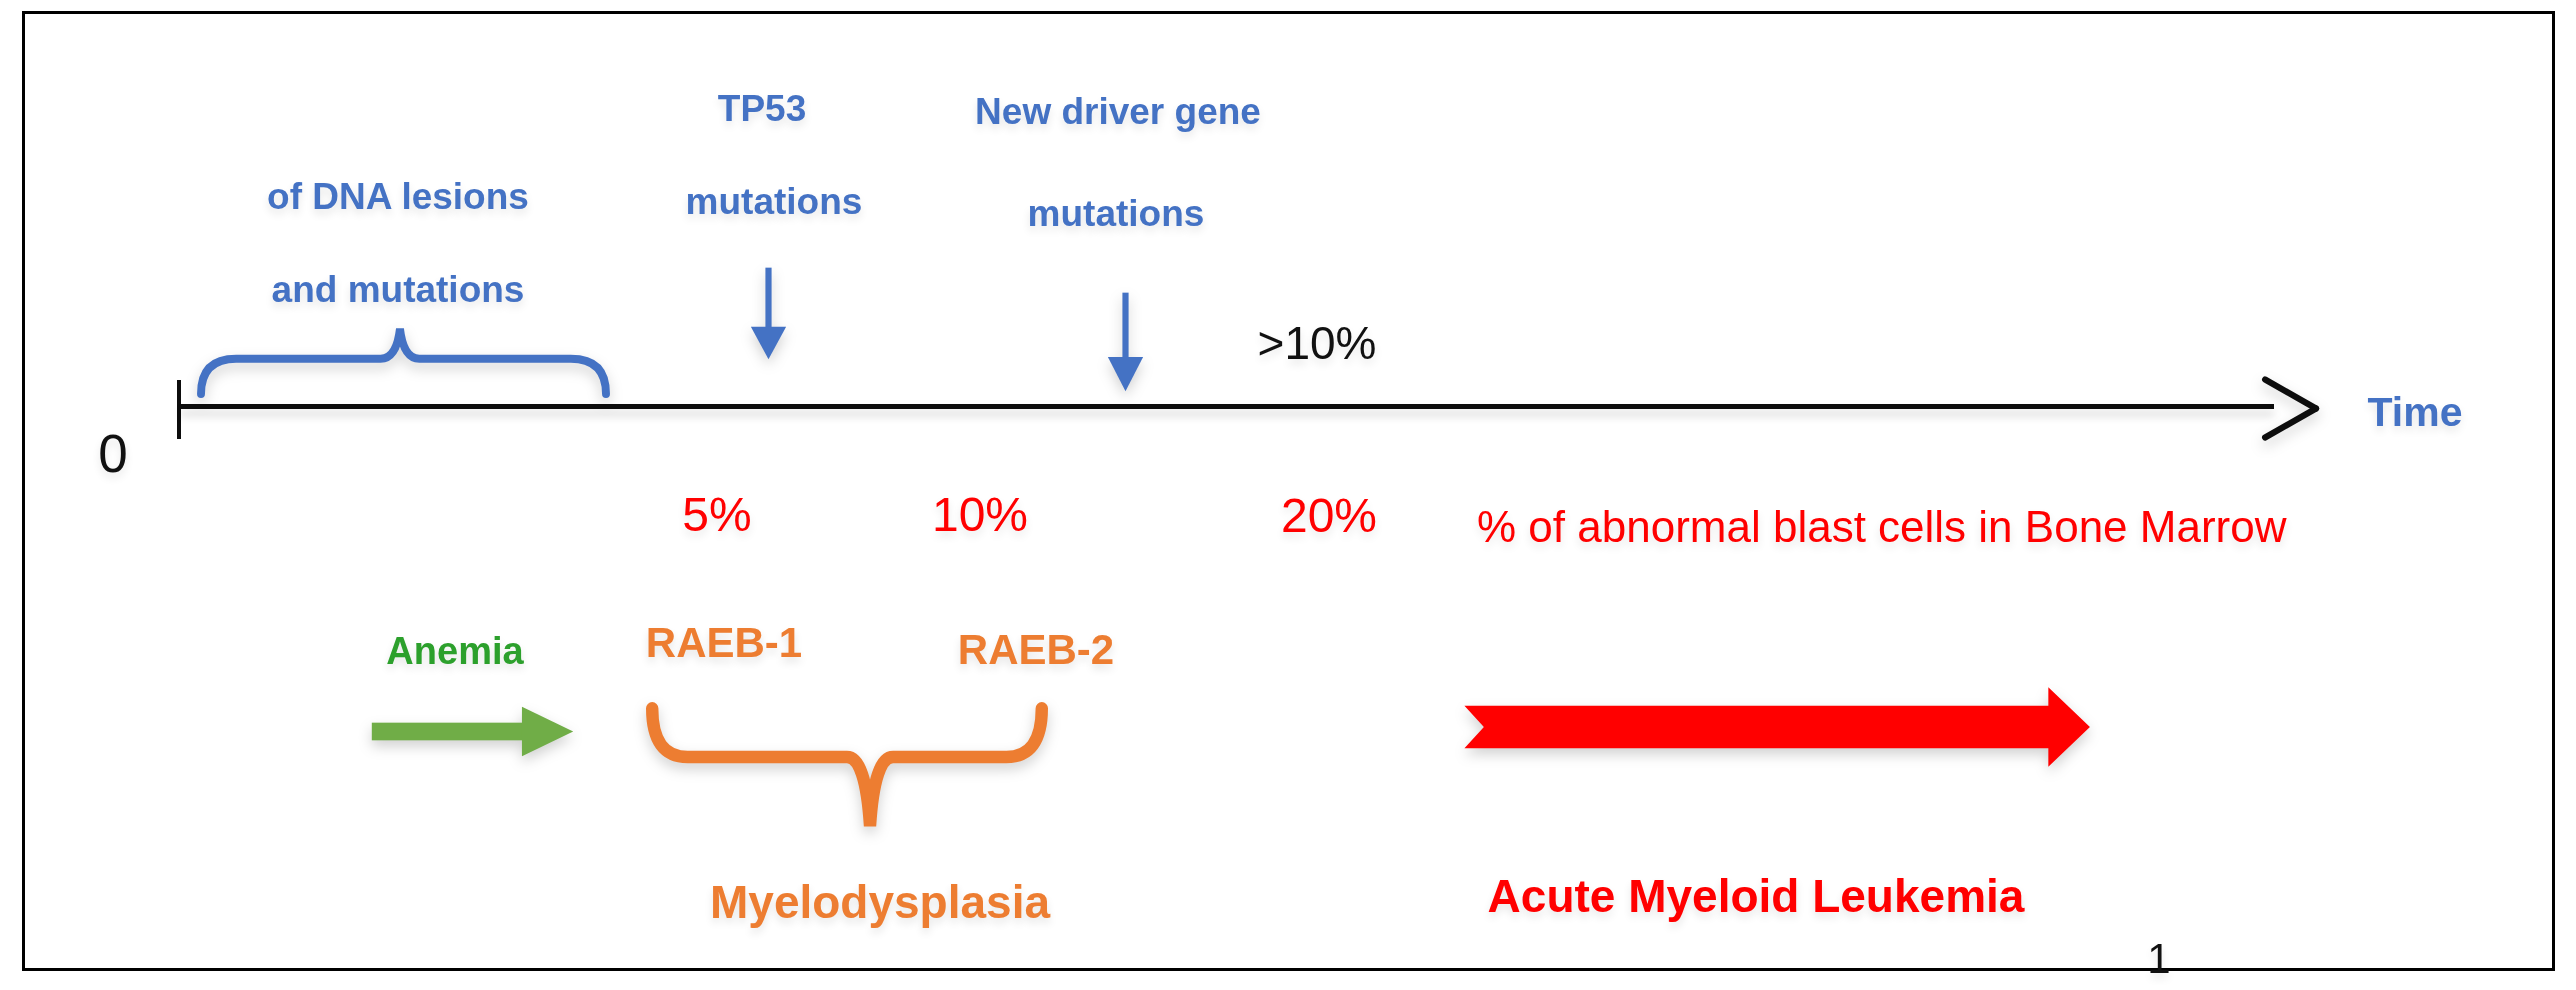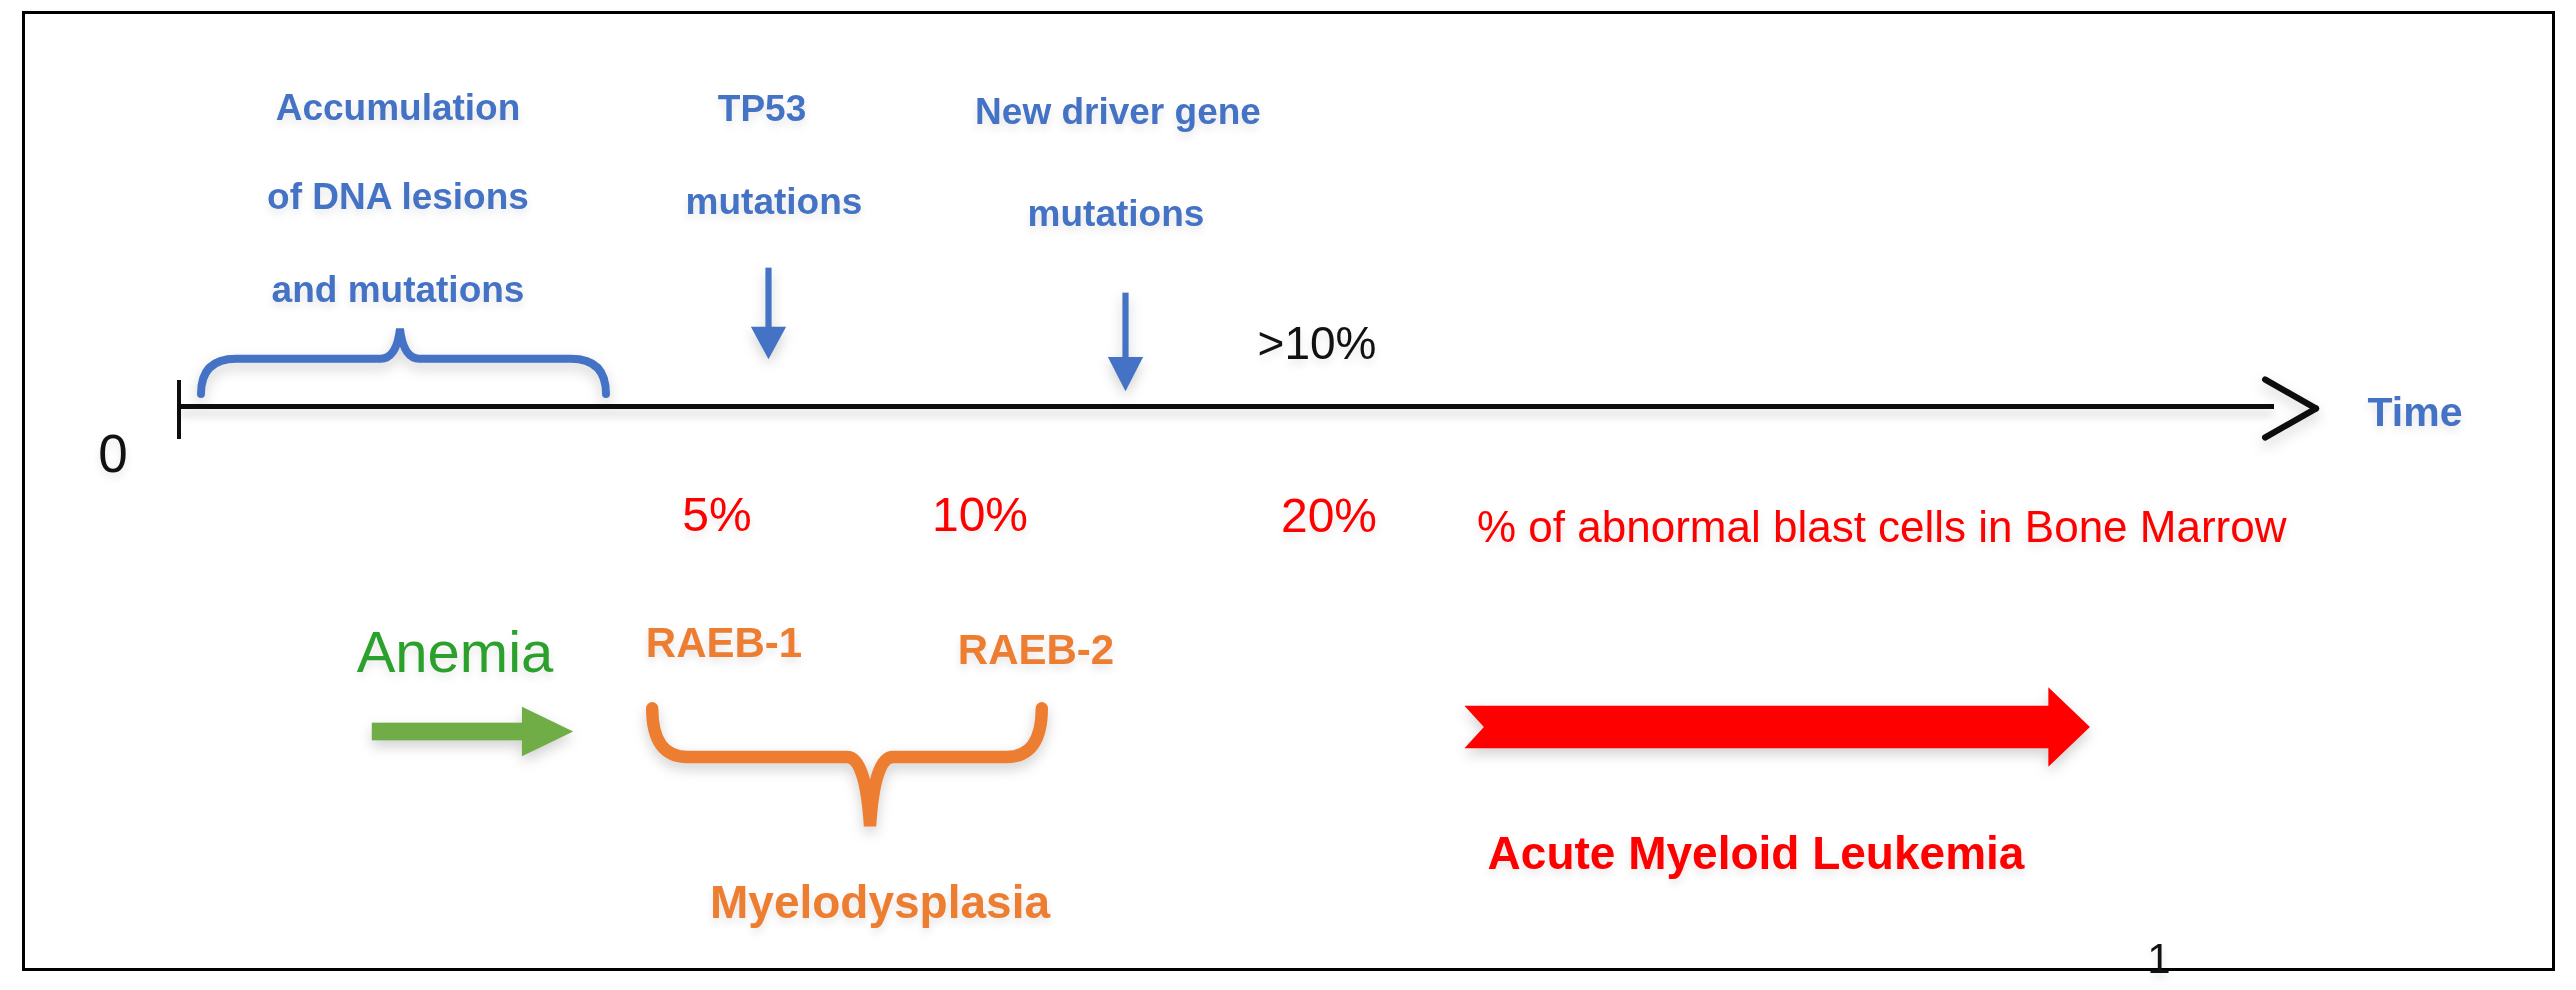--- a/index.html
+++ b/index.html
@@ -19,45 +19,44 @@
     white-space:nowrap;
     transform:translate(-50%,-50%);
     text-shadow:0 5.3px 8px rgba(0,0,0,0.10);
   }
   .lbl.left{transform:translate(0,-50%);}
   .blue{color:var(--color-blue,#4472C4);font-weight:bold;font-size:37px;}
   .black-big{color:#111111;font-weight:normal;font-size:46px;}
   .black-bold{color:#111111;font-weight:bold;font-size:42px;}
   .red-num{color:var(--color-red,#FF0000);font-weight:normal;font-size:48px;}
   .red-bold{color:var(--color-red,#FF0000);font-weight:normal;font-size:44px;}
-  .green-lbl{color:var(--color-green_text,#2CA02C);font-weight:normal;font-size:58px;}
+  .green-lbl{color:var(--color-green_text,#2CA02C);font-weight:bold;font-size:38px;}
   .orange-lbl{color:var(--color-orange,#ED7D31);font-weight:bold;font-size:42px;}
   .orange-big{color:var(--color-orange,#ED7D31);font-weight:bold;font-size:46px;}
-  .red-big{color:var(--color-red,#FF0000);font-weight:bold;font-size:46px;}
+  .red-big{color:var(--color-red,#FF0000);font-weight:bold;font-size:46px;margin-top:43px;}
   .time-lbl{color:var(--color-blue,#4472C4);font-weight:bold;font-size:41px;text-align:right;}
   .zero-lbl{color:#111111;font-weight:normal;font-size:53px;}
   .page-num{color:#111111;font-weight:normal;font-size:42px;}
   .shape{position:absolute;filter:drop-shadow(0 6.2px 6.2px rgba(0,0,0,0.18));}
   .tl-line{
     position:absolute;left:180px;top:404px;width:2094px;height:5.3px;
     background:#0d0d0d;box-shadow:0 7px 8.8px rgba(0,0,0,0.16);
   }
   .tl-tick{
     position:absolute;left:177px;top:380px;width:4.4px;height:59px;
     background:#0d0d0d;
   }
 </style>
 </head>
 <body>
 
 <div id="canvas">
 
   <div class="frame"></div>
 
-  <div class="lbl blue" style="left:398px;top:108px;">Accumulation</div>
   <div class="lbl blue" style="left:398px;top:197px;">of DNA lesions</div>
   <div class="lbl blue" style="left:398px;top:290px;">and mutations</div>
 
   <div class="lbl blue" style="left:762px;top:109px;">TP53</div>
   <div class="lbl blue" style="left:774px;top:202px;">mutations</div>
 
   <div class="lbl blue" style="left:1118px;top:112px;">New driver gene</div>
   <div class="lbl blue" style="left:1116px;top:214px;">mutations</div>
 
   <svg class="shape" style="left:193px;top:320px;" width="421" height="81" viewBox="0 0 476 92">

